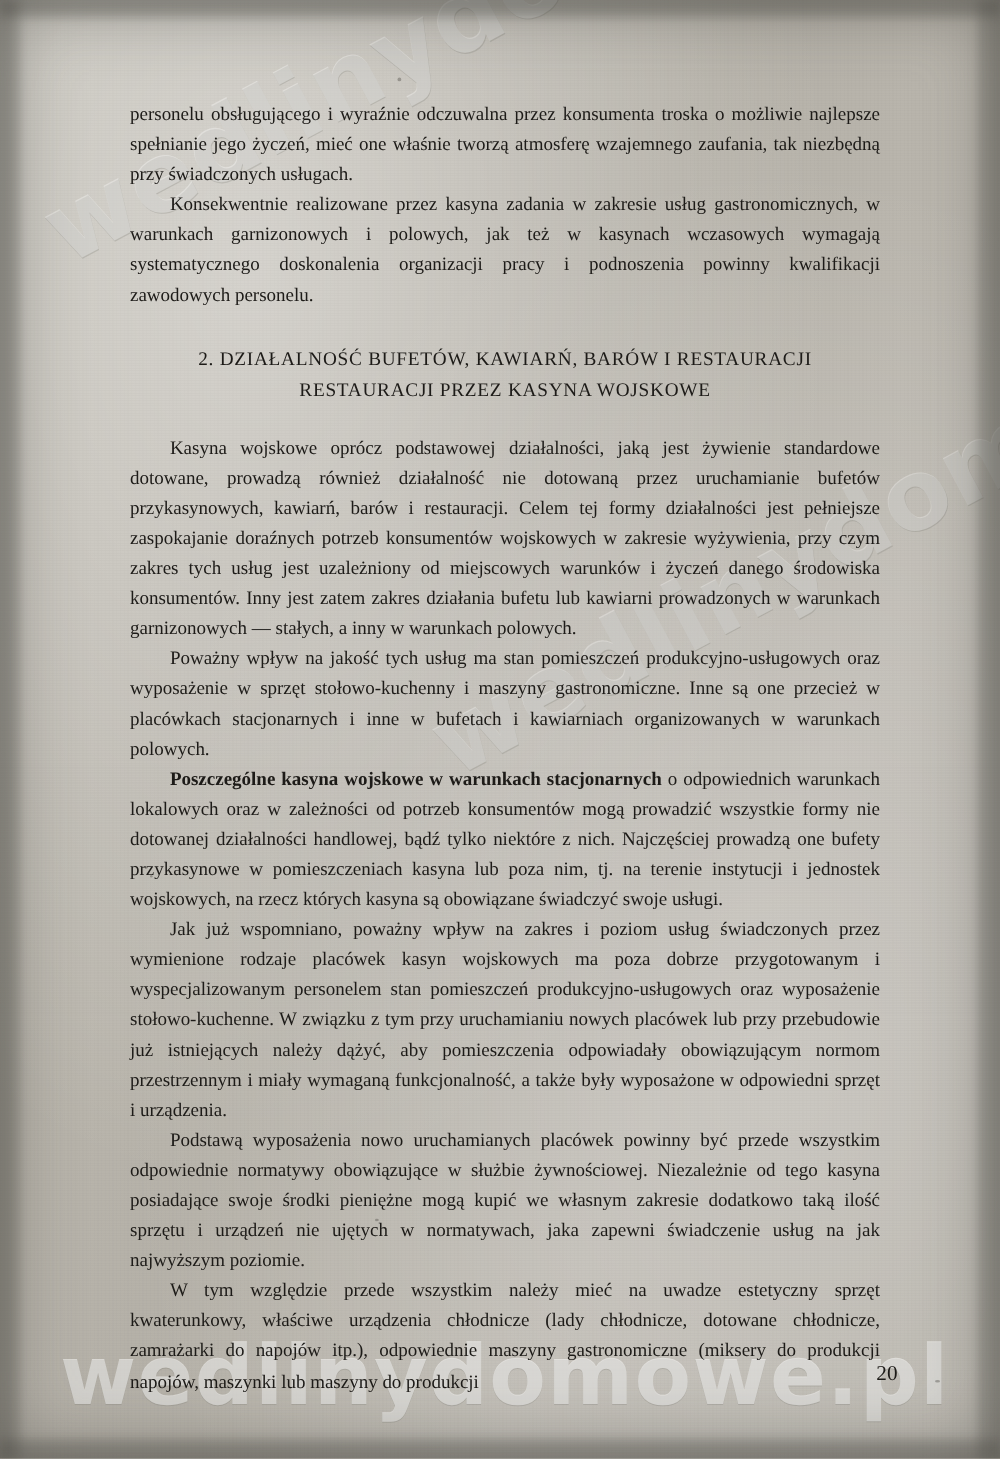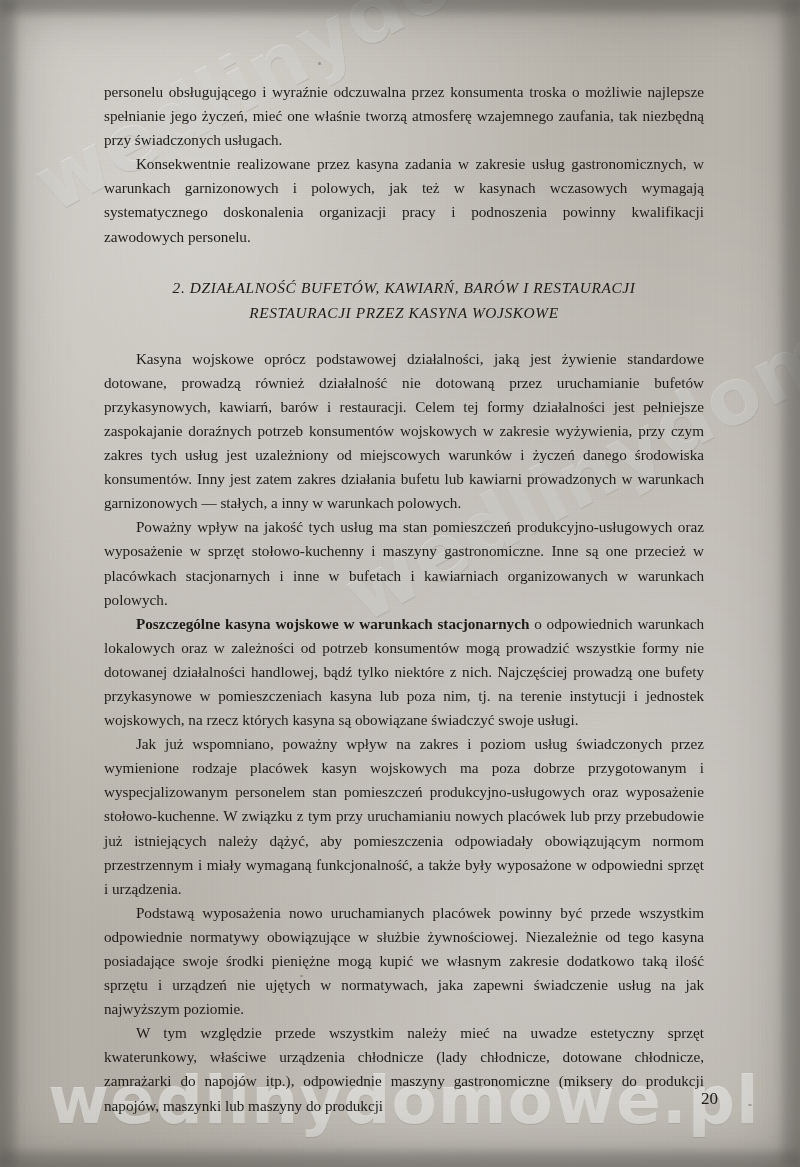--- a/index.html
+++ b/index.html
@@ -111,21 +111,20 @@
   .heading {
     margin: 26px 0 22px 0;
     text-align: center;
     font-size: 15.4px;
     line-height: 25px;
     letter-spacing: 0.6px;
     text-indent: 0;
   }
   .heading .line {
     display: block;
-    font-style: italic;
   }
   b.lead {
     font-weight: bold;
   }
   .pageno {
     position: absolute;
     right: 82px;
     bottom: 58px;
     font-size: 17px;
     font-family: "Liberation Serif", serif;

